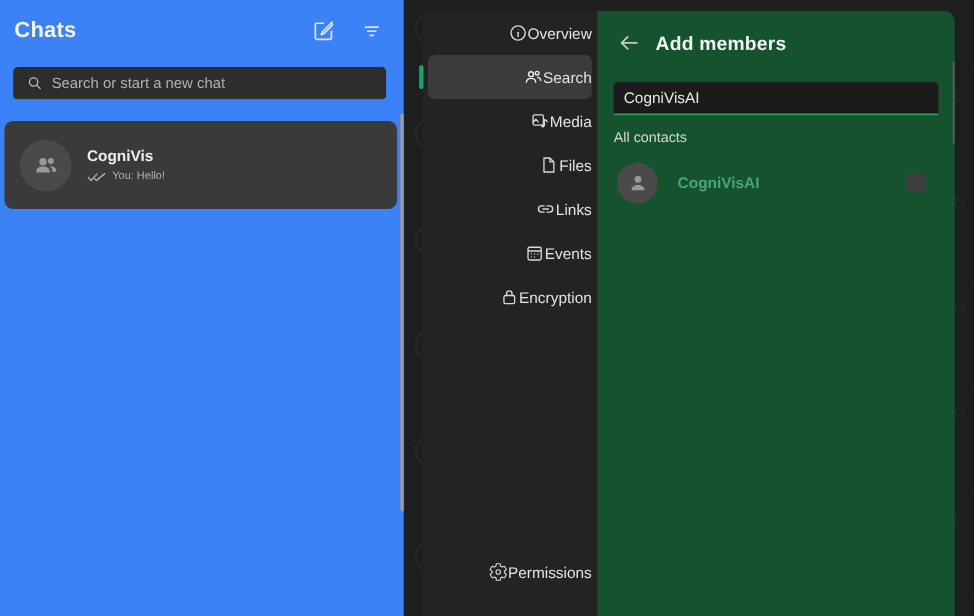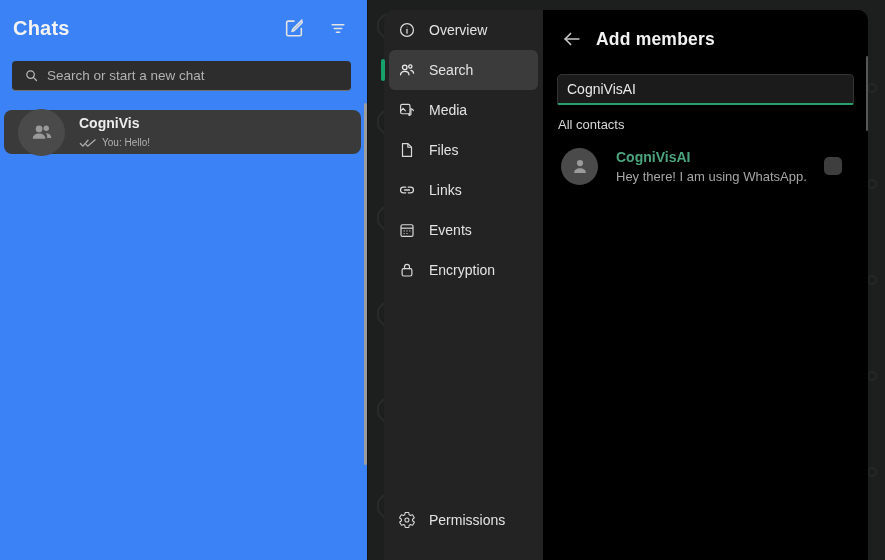--- a/index.html
+++ b/index.html
@@ -39,21 +39,21 @@
   }
   .search-bar .mag { flex:0 0 auto; margin:0 8px 0 4px; color:#b9b9b9; display:flex; }
   .search-bar input {
     flex:1; background:transparent; border:none; outline:none;
     font-family:"Liberation Sans", sans-serif;
     font-size:13.5px; color:#e6e6e6;
   }
   .search-bar input::placeholder { color:#b2b2b2; opacity:1; }
 
   .chat-item {
-    position:absolute; left:4px; top:110px; width:357px; height:44px;
+    position:absolute; left:4px; top:110px; width:357px; height:80px;
     background:#3a3a3a; border-radius:8px; display:flex; align-items:center;
     padding:0 12px 0 14px; cursor:pointer;
   }
   .avatar-48 {
     width:47px; height:47px; border-radius:50%; background:#4a4a4a;
     display:flex; align-items:center; justify-content:center; flex:0 0 auto;
   }
   .chat-texts { margin-left:14px; min-width:0; }
   .chat-name { font-size:14px; font-weight:700; color:#ededed; line-height:18px; }
   .chat-preview { display:flex; align-items:center; gap:5px; margin-top:3px; }
@@ -65,36 +65,37 @@
     background:#9c9c9c; border-radius:2px;
   }
 
   
   .menu-card {
     position:absolute; left:384px; top:10px; width:159px; height:550px;
     background:#232323; border-radius:10px 0 0 0;
   }
   .menu-row {
     position:relative; margin:0 5px; height:40px; border-radius:6px;
-    display:flex; align-items:center; gap:13px; padding-left:9px; cursor:pointer;
+    display:flex; align-items:center; padding-left:9px; cursor:pointer;
     color:#d9d9d9;
+    justify-content:flex-end;
   }
   .menu-row .mi { width:18px; height:18px; display:flex; flex:0 0 auto; }
   .menu-row .ml { font-size:14px; color:#e3e3e3; white-space:nowrap; }
   .menu-row.selected { background:#3b3b3b; }
   .sel-bar {
     position:absolute; left:-8px; top:9px; width:4px; height:22px;
     border-radius:3px; background:#17a16b;
   }
   .menu-footer { position:absolute; left:0; right:0; bottom:20px; }
 
   
   .right-panel {
     position:absolute; left:543px; top:10px; width:325px; height:550px;
-    background:#000000; border-radius:0 10px 0 0;
+    background:#14532d; border-radius:0 10px 0 0;
   }
   .rp-header { display:flex; align-items:center; padding:16px 16px 0 16px; }
   .back-btn {
     width:26px; height:26px; background:transparent; border:none; cursor:pointer;
     color:#c9c9c9; display:flex; align-items:center; justify-content:center;
   }
   .rp-title { margin-left:11px; font-size:17.5px; font-weight:700; color:#f2f2f2; letter-spacing:0.2px; }
   .member-search {
     margin:22px 14px 0 14px; height:31px; width:297px;
     background:#1b1b1b; border:1px solid #333; border-bottom:2px solid #27a06a;
@@ -309,20 +310,19 @@
       <div class="avatar-37">
         <span>
           <svg width="22" height="22" viewBox="0 0 24 24" fill="#9a9a9a">
             <circle cx="12" cy="8.8" r="3.4"></circle>
             <path d="M5.6 19.2c0-3 2.9-4.8 6.4-4.8s6.4 1.8 6.4 4.8v.3H5.6z"></path>
           </svg>
         </span>
       </div>
       <div class="contact-texts">
         <div class="contact-name">CogniVisAI</div>
-        <div class="contact-status">Hey there! I am using WhatsApp.</div>
       </div>
       <button class="contact-checkbox"></button>
     </div>
   </div>
 
   <div class="right-scrollbar"></div>
 </div>
 
 </body></html>

